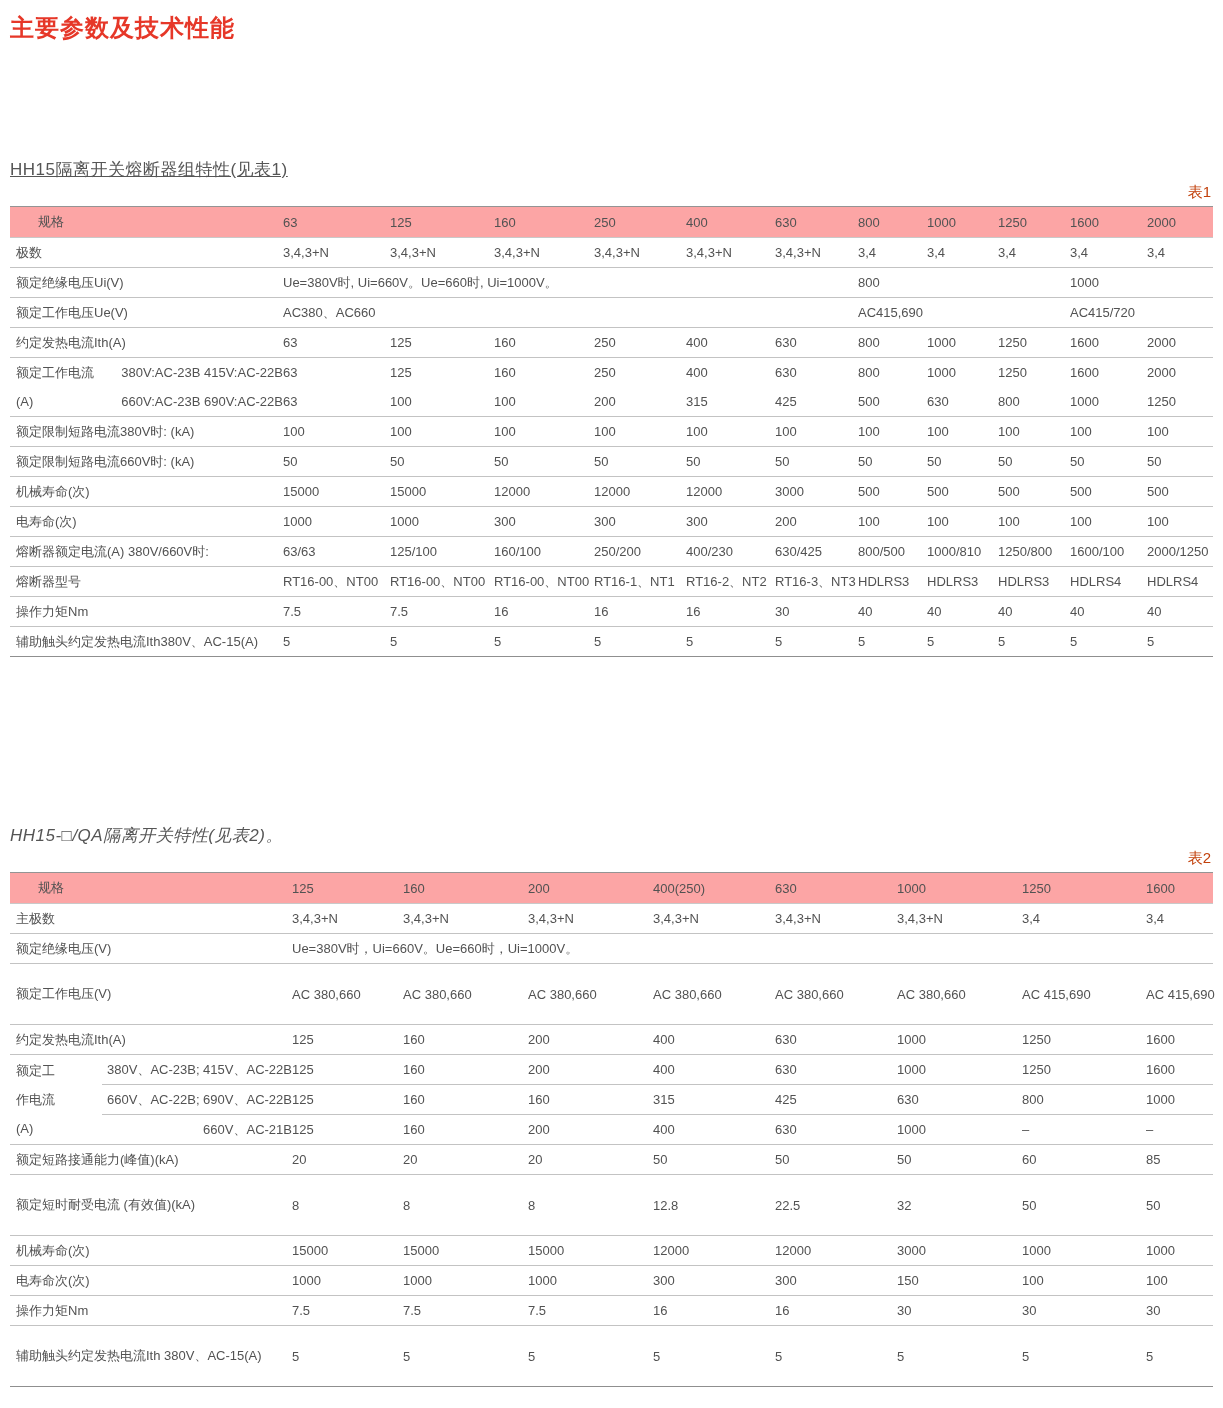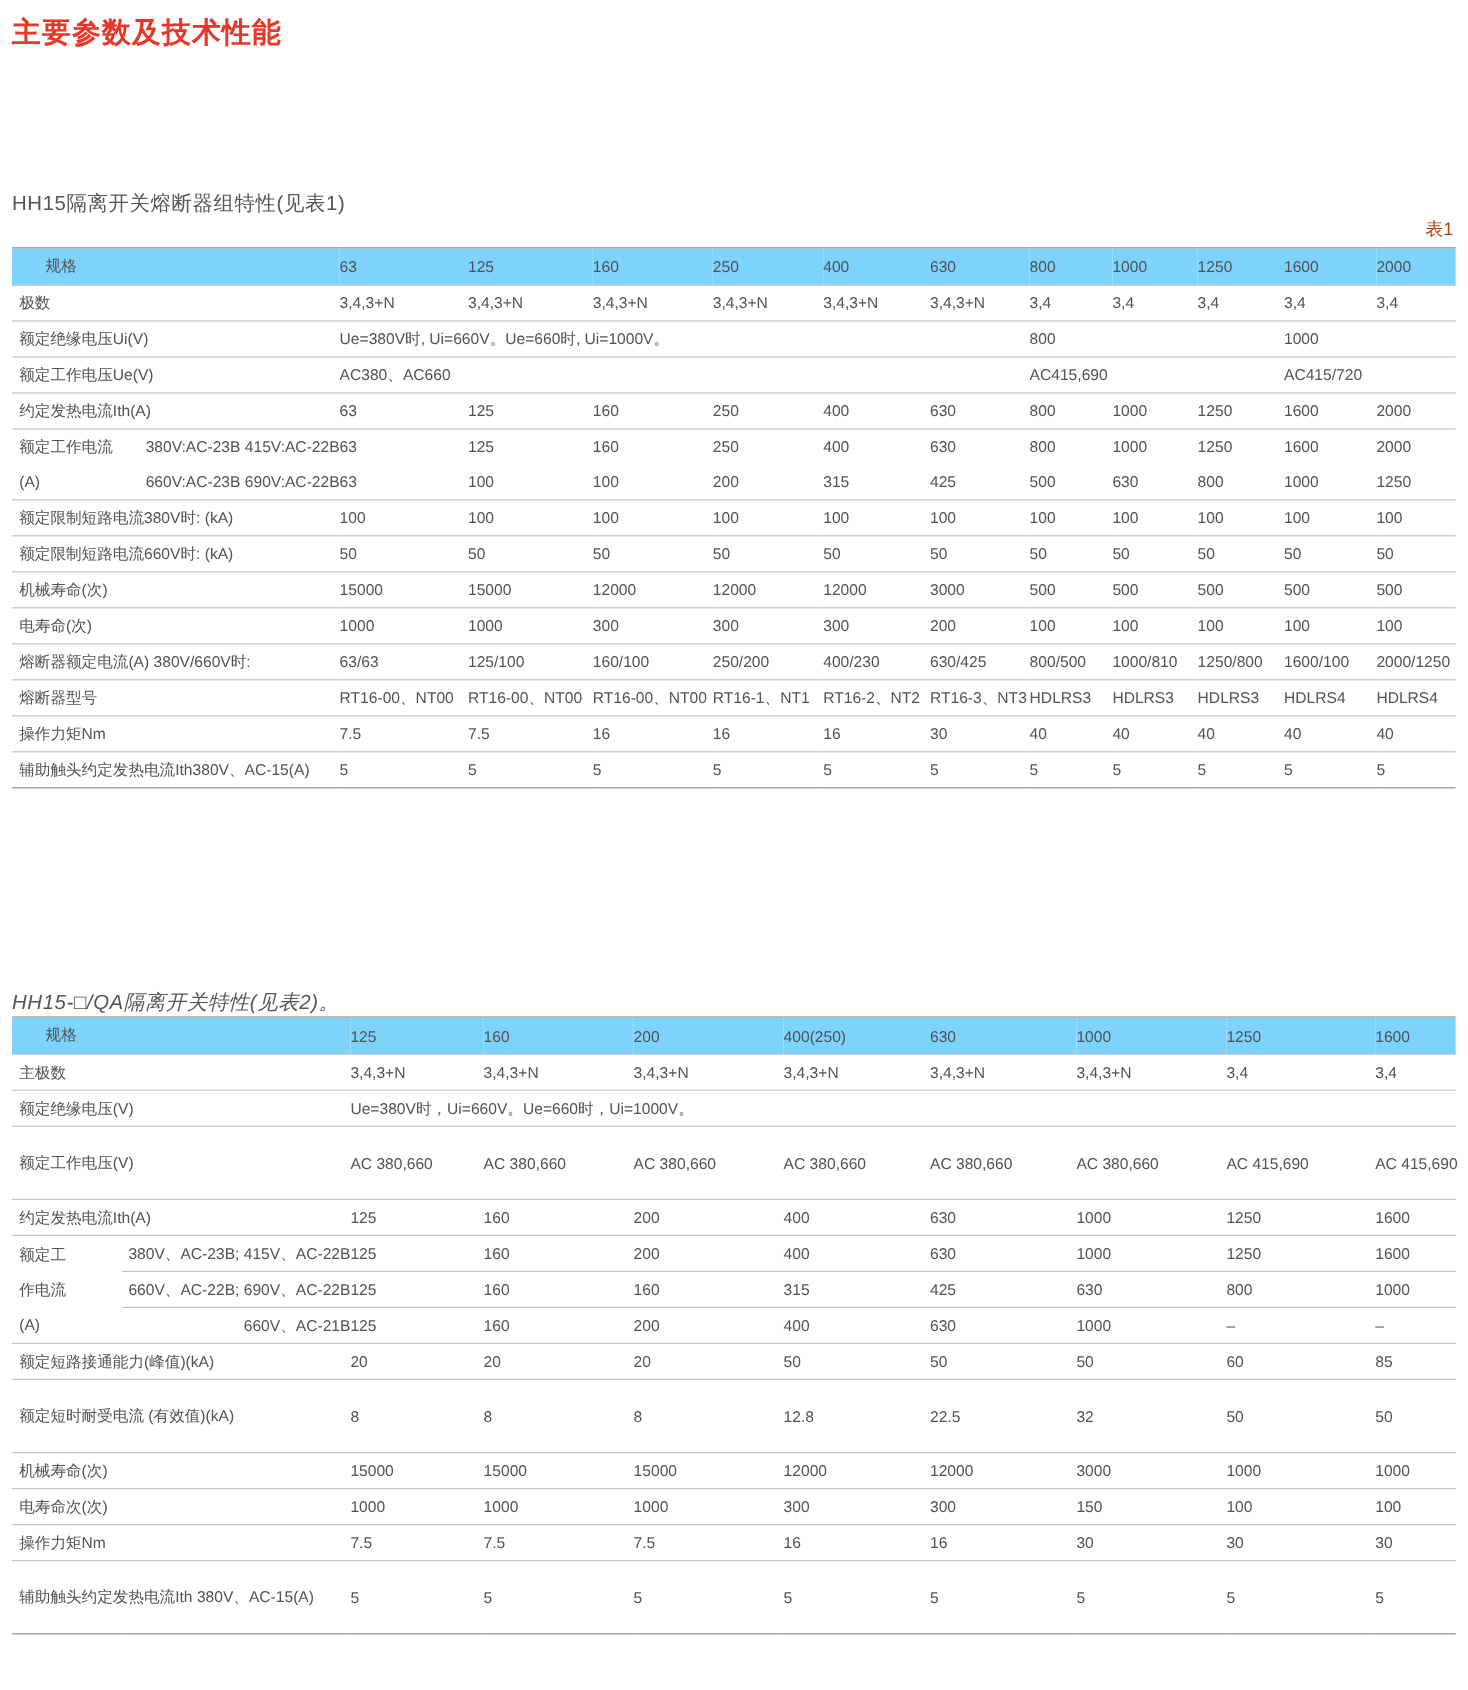--- a/index.html
+++ b/index.html
@@ -11,37 +11,37 @@
   .page{width:1203px;padding:0 10px;}
   .page-title{
     margin:14px 0 0 0;
     font-size:24px;line-height:28px;font-weight:bold;
     color:#e63728;letter-spacing:1px;
   }
   .section-caption{
     margin:0;font-size:17px;line-height:22px;font-weight:normal;color:#555555;
     letter-spacing:0.5px;
   }
-  .cap1{margin-top:117px;}
+  .cap1{margin-top:117px;text-decoration:underline;}
   .cap2{margin-top:168px;font-style:italic;}
   .tbl-tag{
     text-align:right;font-size:15px;line-height:20px;color:#c2410c;
     margin:1px 2px 4px 0;
   }
   table.spec{
     border-collapse:collapse;table-layout:fixed;width:1203px;
     font-size:13px;color:#525252;
   }
   table.spec td{
     border-bottom:1px solid #c3c3c3;
     height:29px;padding:0;vertical-align:middle;
     text-align:left;white-space:nowrap;overflow:visible;
   }
   table.spec tr.hd td{
-    background:#7dd3fc;height:30px;
+    background:#fca5a5;height:30px;
     border-top:1px solid #949494;border-bottom:1px solid #c9c9c9;
   }
   table.spec td.lab{padding-left:6px;}
   table.spec td.hlab{padding-left:28px;}
   table.spec td.sub{padding-left:0;text-align:right;}
   table.spec td.nb{border-bottom:none;}
   table.spec tr.last td{border-bottom:1px solid #8f8f8f;}
   table.spec td.glab{padding-left:6px;}
   table.spec td.glab div{line-height:29px;height:29px;}
   table.spec td.glab3 div{line-height:29px;height:29px;}
@@ -271,20 +271,21 @@
         <td>5</td>
         <td>5</td>
         <td>5</td>
         <td>5</td>
         <td>5</td>
       </tr>
     </tbody>
   </table>
 
   <p class="section-caption cap2">HH15-□/QA隔离开关特性(见表2)。</p>
+  <div class="tbl-tag">表2</div>
 
   <table class="spec">
     <colgroup>
       <col style="width:92px">
         <col style="width:190px">
       <col style="width:111px">
         <col style="width:125px">
         <col style="width:125px">
         <col style="width:122px">
       <col style="width:122px">

